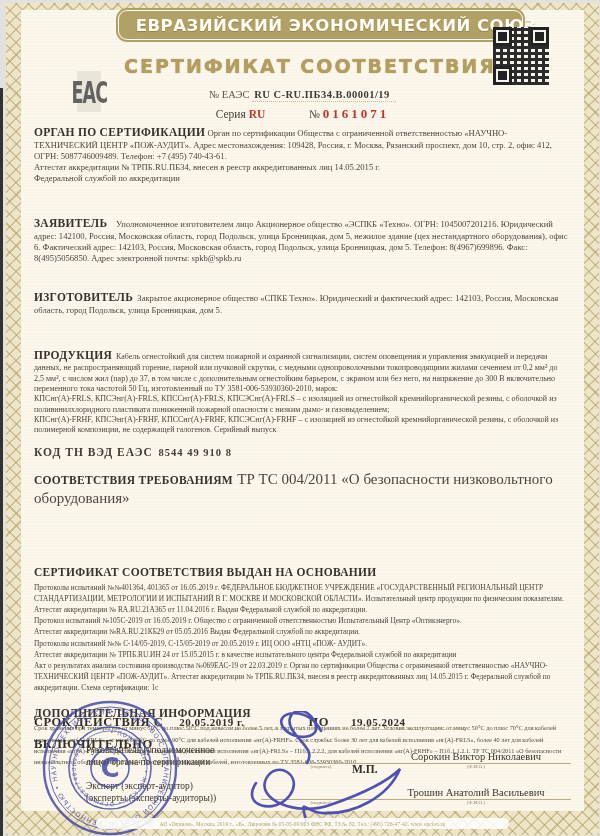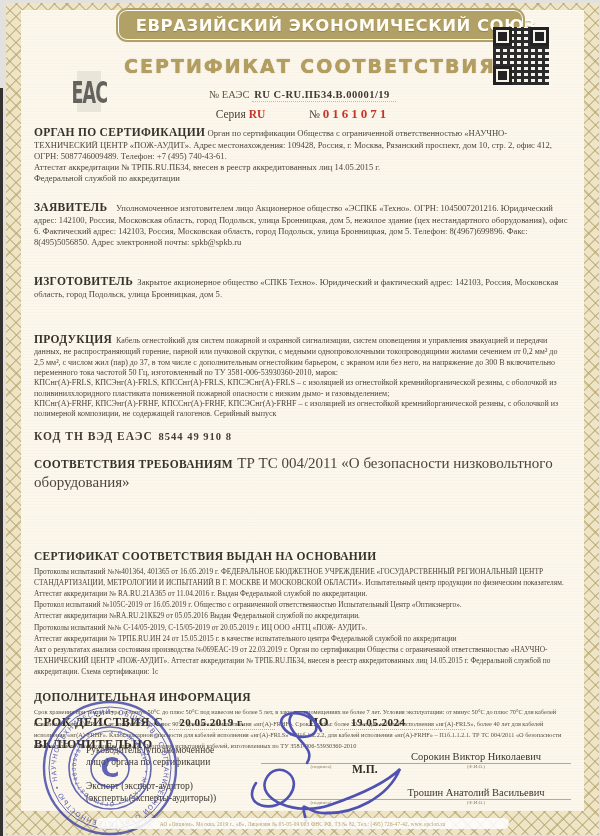--- a/index.html
+++ b/index.html
@@ -39,21 +39,21 @@
   .qr .f{position:absolute;width:13px;height:13px;border:3px solid #222;background:#f5f2e8;}
   .qr .f::after{content:"";position:absolute;inset:2px;background:#222;}
   .qr .f1{left:0;top:0;} .qr .f2{right:0;top:0;} .qr .f3{left:0;bottom:0;}
 
   
   .flow{position:absolute;left:28px;right:30px;top:122px;}
   p{margin:0;}
   .sec{font-size:8.6px;line-height:1.3;color:#4c453c;}
   .sec b.h{font-size:11.5px;color:#37322b;letter-spacing:.3px;}
   .sec .pre{white-space:pre-line;}
-  .m1{margin-bottom:15px;} .m2{margin-bottom:26px;} .m3{margin-bottom:32px;}
+  .m1{margin-bottom:31px;} .m2{margin-bottom:26px;} .m3{margin-bottom:32px;}
   .kod{font-size:11.5px;font-weight:bold;color:#37322b;margin:10px 0 12px 0;}
   .kod span{font-weight:bold;font-size:10.5px;letter-spacing:1px;color:#443e35;}
   .sootv{margin-bottom:56px;}
   .sootv .t{font-size:15px;font-family:Liberation Serif, serif;}
   .basis b.h{display:block;margin-bottom:2px;}
   .basis .t{font-size:7.4px;line-height:1.27;}
   .dop{margin-top:12px;}
   .dop .t{font-size:6.3px;line-height:1.18;color:#55503f;}
 
   

